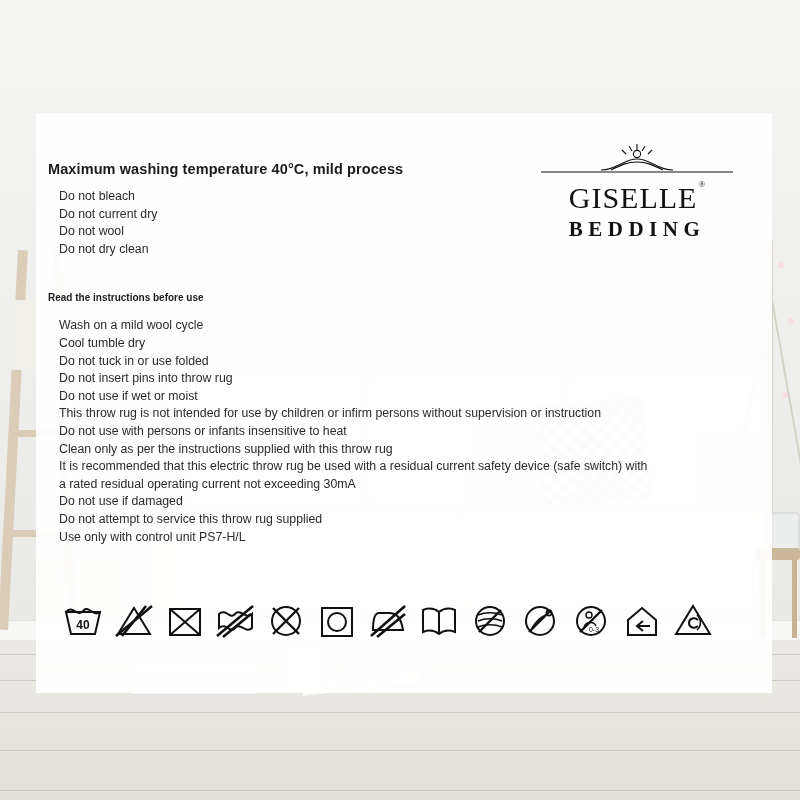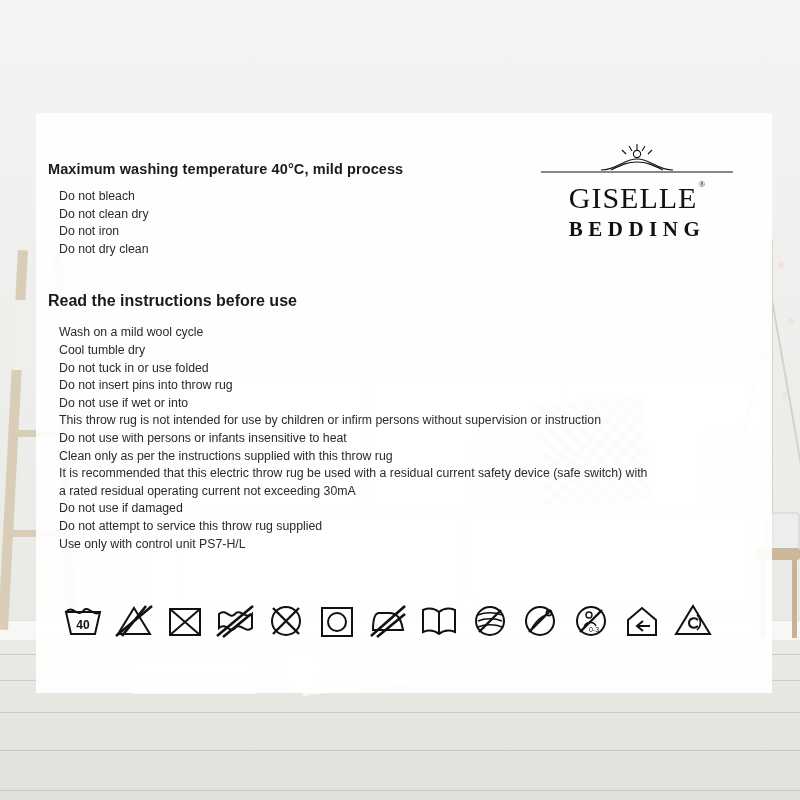--- a/index.html
+++ b/index.html
@@ -303,21 +303,21 @@
   }
 
   h2.heading {
     font-size: 14.5px;
     font-weight: 700;
     color: #1a1a1a;
     margin: 0 0 9px 0;
     letter-spacing: 0.1px;
   }
   .heading2 {
-    font-size: 16px;
+    font-size: 10px;
     font-weight: 700;
     color: #1a1a1a;
     margin: 34px 0 14px 0;
   }
   ul.lines {
     list-style: none;
     margin: 11px;
     padding: 0;
   }
   ul.lines li {
@@ -421,32 +421,32 @@
       </span>
       <span class="logo-name"><span>GISELLE</span><span class="logo-reg">®</span></span>
       <div class="logo-sub">BEDDING</div>
     </div>
 
     <div class="card-inner">
 
       <h2 class="heading">Maximum washing temperature 40°C, mild process</h2>
       <ul class="lines">
         <li>Do not bleach</li>
-        <li>Do not clean dry</li>
-        <li>Do not iron</li>
+        <li>Do not current dry</li>
+        <li>Do not wool</li>
         <li>Do not dry clean</li>
       </ul>
 
       <div class="heading2">Read the instructions before use</div>
       <ul class="lines">
         <li>Wash on a mild wool cycle</li>
         <li>Cool tumble dry</li>
         <li>Do not tuck in or use folded</li>
         <li>Do not insert pins into throw rug</li>
-        <li>Do not use if wet or into</li>
+        <li>Do not use if wet or moist</li>
         <li>This throw rug is not intended for use by children or infirm persons without supervision or instruction</li>
         <li>Do not use with persons or infants insensitive to heat</li>
         <li>Clean only as per the instructions supplied with this throw rug</li>
         <li>It is recommended that this electric throw rug be used with a residual current safety device (safe switch) with</li>
         <li>a rated residual operating current not exceeding 30mA</li>
         <li>Do not use if damaged</li>
         <li>Do not attempt to service this throw rug supplied</li>
         <li>Use only with control unit PS7-H/L</li>
       </ul>
     </div>

